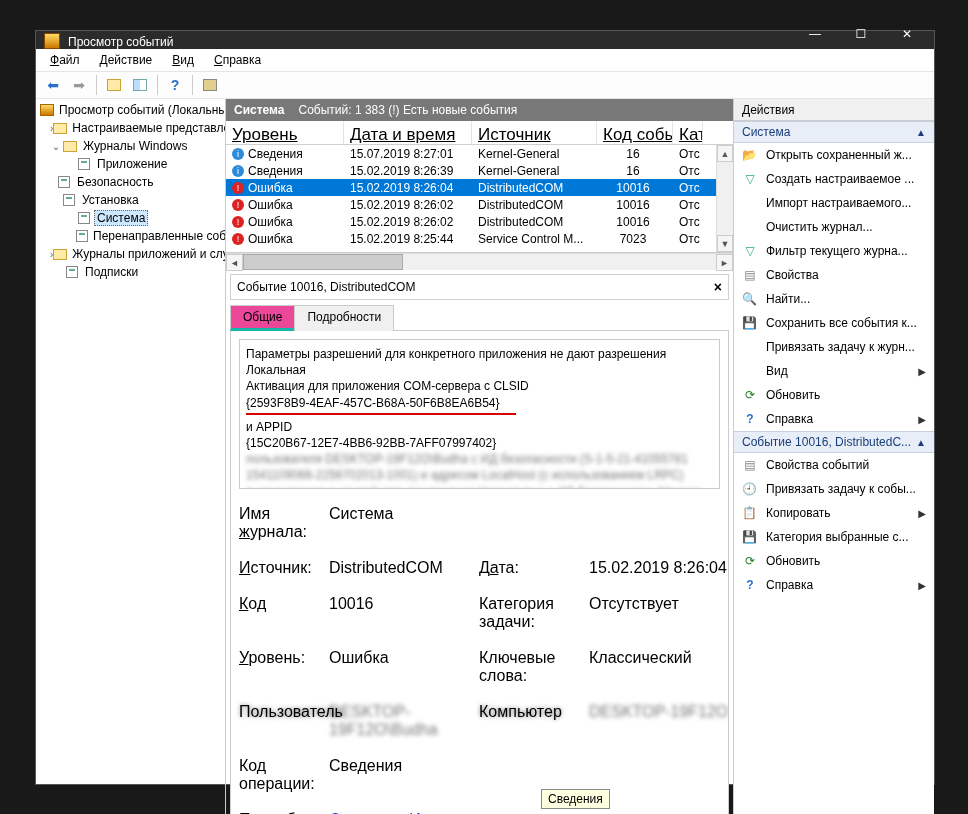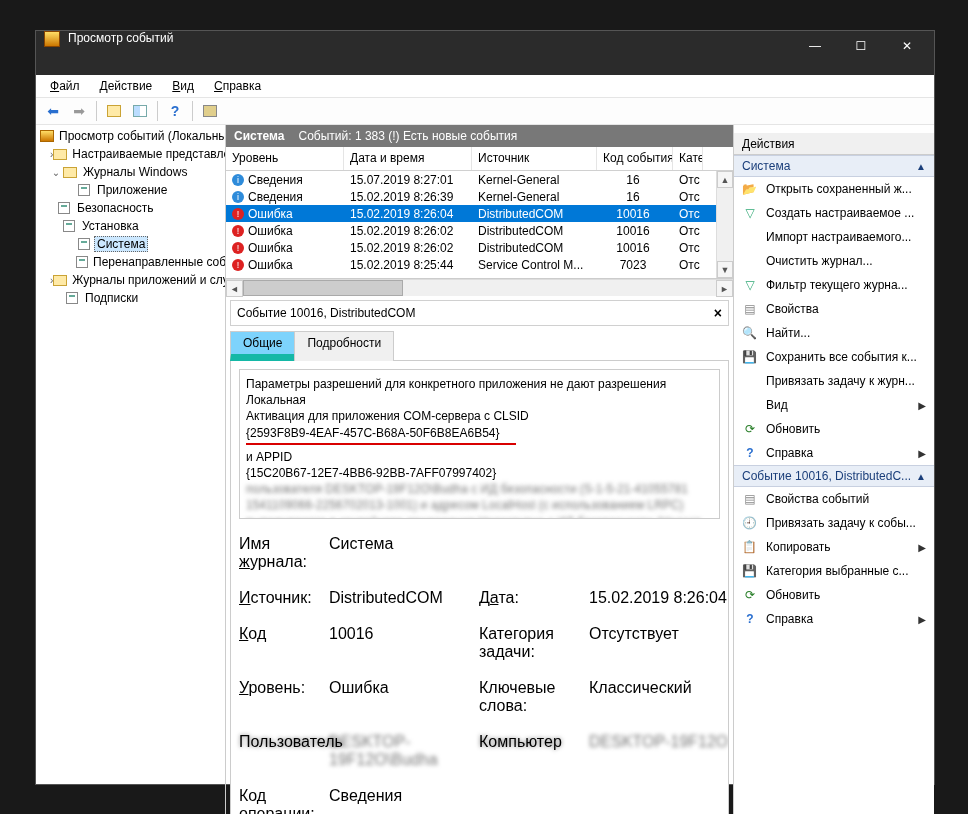--- a/index.html
+++ b/index.html
@@ -16,25 +16,25 @@
   .window {
     position: absolute;
     left: 35px; top: 30px;
     width: 900px; height: 755px;
     background: #fff;
     border: 1px solid #555;
     display: flex;
     flex-direction: column;
   }
   .titlebar {
-    height: 44px;
+    height: 18px;
     background: #2b2b2b;
     color: #fff;
     display: flex;
-    align-items: flex-start;
+    align-items: flex-end;
     padding: 0 4px 0 8px;
     font-size: 12px;
   }
   .titlebar .app-icon {
     width: 16px; height: 16px; margin-right: 8px;
     background: linear-gradient(#ffdd66,#cc7700);
     border: 1px solid #884400;
   }
   .titlebar .title { flex: 1; }
   .win-controls { display: flex; }
@@ -124,22 +124,22 @@
     display:flex; align-items:center; gap:14px; padding:0 8px; font-size:12px;
   }
   .center-header .hdr-title { font-weight:600; }
   .list-header{
     display:grid;
     grid-template-columns: 118px 128px 125px 76px 30px;
     border-bottom:1px solid #d0d0d0;
     background:#fff; height:24px;
   }
   .list-header div{
-    padding:4px 6px; border-right:1px solid #e5e5e5; font-size:12px;
-    white-space:nowrap; overflow:hidden;
+    padding:4px 6px; border-right:1px solid #e5e5e5; font-size:17px;
+    white-space:nowrap; overflow:hidden;text-decoration:underline;
   }
   .list-body{
     height:108px; overflow:hidden; position:relative;
     border-bottom:1px solid #ccc; background:#fff;
   }
   .list-row{
     display:grid;
     grid-template-columns: 118px 128px 125px 76px 30px;
     height:17px; align-items:center;
   }
@@ -177,21 +177,21 @@
     padding:0 6px; border:1px solid #d0d0d0; background:#fff; margin-bottom:4px;
   }
   .detail-close{font-family:sans-serif; font-size:14px; font-weight:bold;cursor:default;}
   .tabs{
     display:flex; gap:0; border-bottom:1px solid #ccc;
   }
   .tab{
     padding:4px 12px; border:1px solid #ccc; border-bottom:none;
     background:#f0f0f0; margin-right:-1px; position:relative; top:1px;
   }
-  .tab.active{ background:#7dd3fc; border-bottom:7px solid #14b8a6;}
+  .tab.active{ background:#ec4899; border-bottom:3px solid #14b8a6;}
   .detail-body{
     flex:1; border:1px solid #ccc; border-top:none; background:#fff;
     padding:8px; overflow:hidden; position:relative;
   }
   .desc-box{
     border:1px solid #ccc; padding:6px; height:150px; overflow:hidden;
     font-size:12px; line-height:1.35; position:relative;
   }
   .red-line{
     height:2px; background:#d80000; margin:2px 0 4px 0; width:270px;
@@ -217,21 +217,21 @@
   }
   .detail-hscroll .sbtn{width:17px;height:17px;border:1px solid #ccc;background:#f5f5f5;display:flex;align-items:center;justify-content:center;font-size:9px;color:#555;}
   .detail-hscroll .thumb{width:340px; background:#cdcdcd; border:1px solid #aaa;}
   .detail-hscroll .strack{flex:1;}
 
   .actions-pane{
     display:flex; flex-direction:column; background:#fff;
   }
   .actions-title{
     height:22px; background:#f0f0f0; border-bottom:1px solid #ccc;
-    display:flex; align-items:center; padding:0 8px; font-size:12px;margin-top:8px;
+    display:flex; align-items:center; padding:0 8px; font-size:12px;
   }
   .group-hdr{
     background:#e8eef7; border-top:1px solid #c8d0e0; border-bottom:1px solid #c8d0e0;
     padding:3px 8px; color:#1a3e7a; display:flex; justify-content:space-between; align-items:center;
   }
   .group-hdr .arrow{font-size:10px;}
   .action-item{
     display:flex; align-items:center; gap:8px; padding:4px 8px;
     white-space:nowrap; overflow:hidden;
   }

